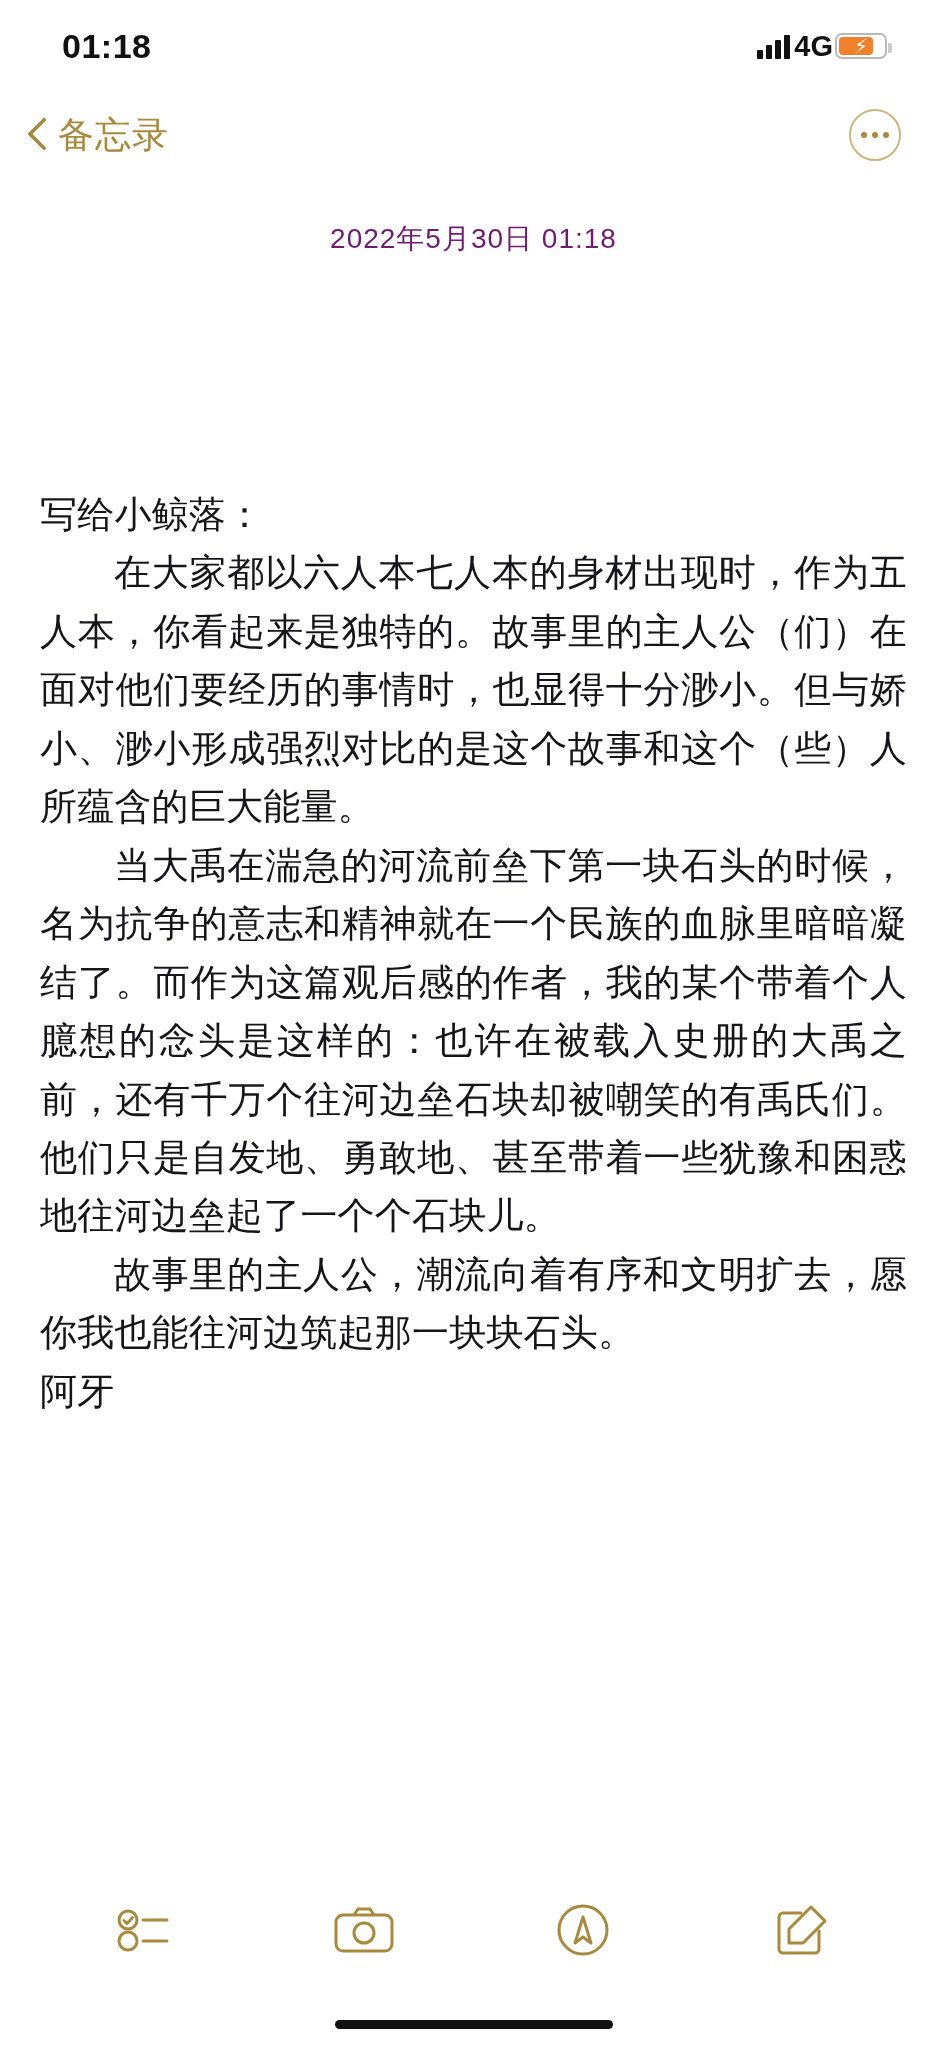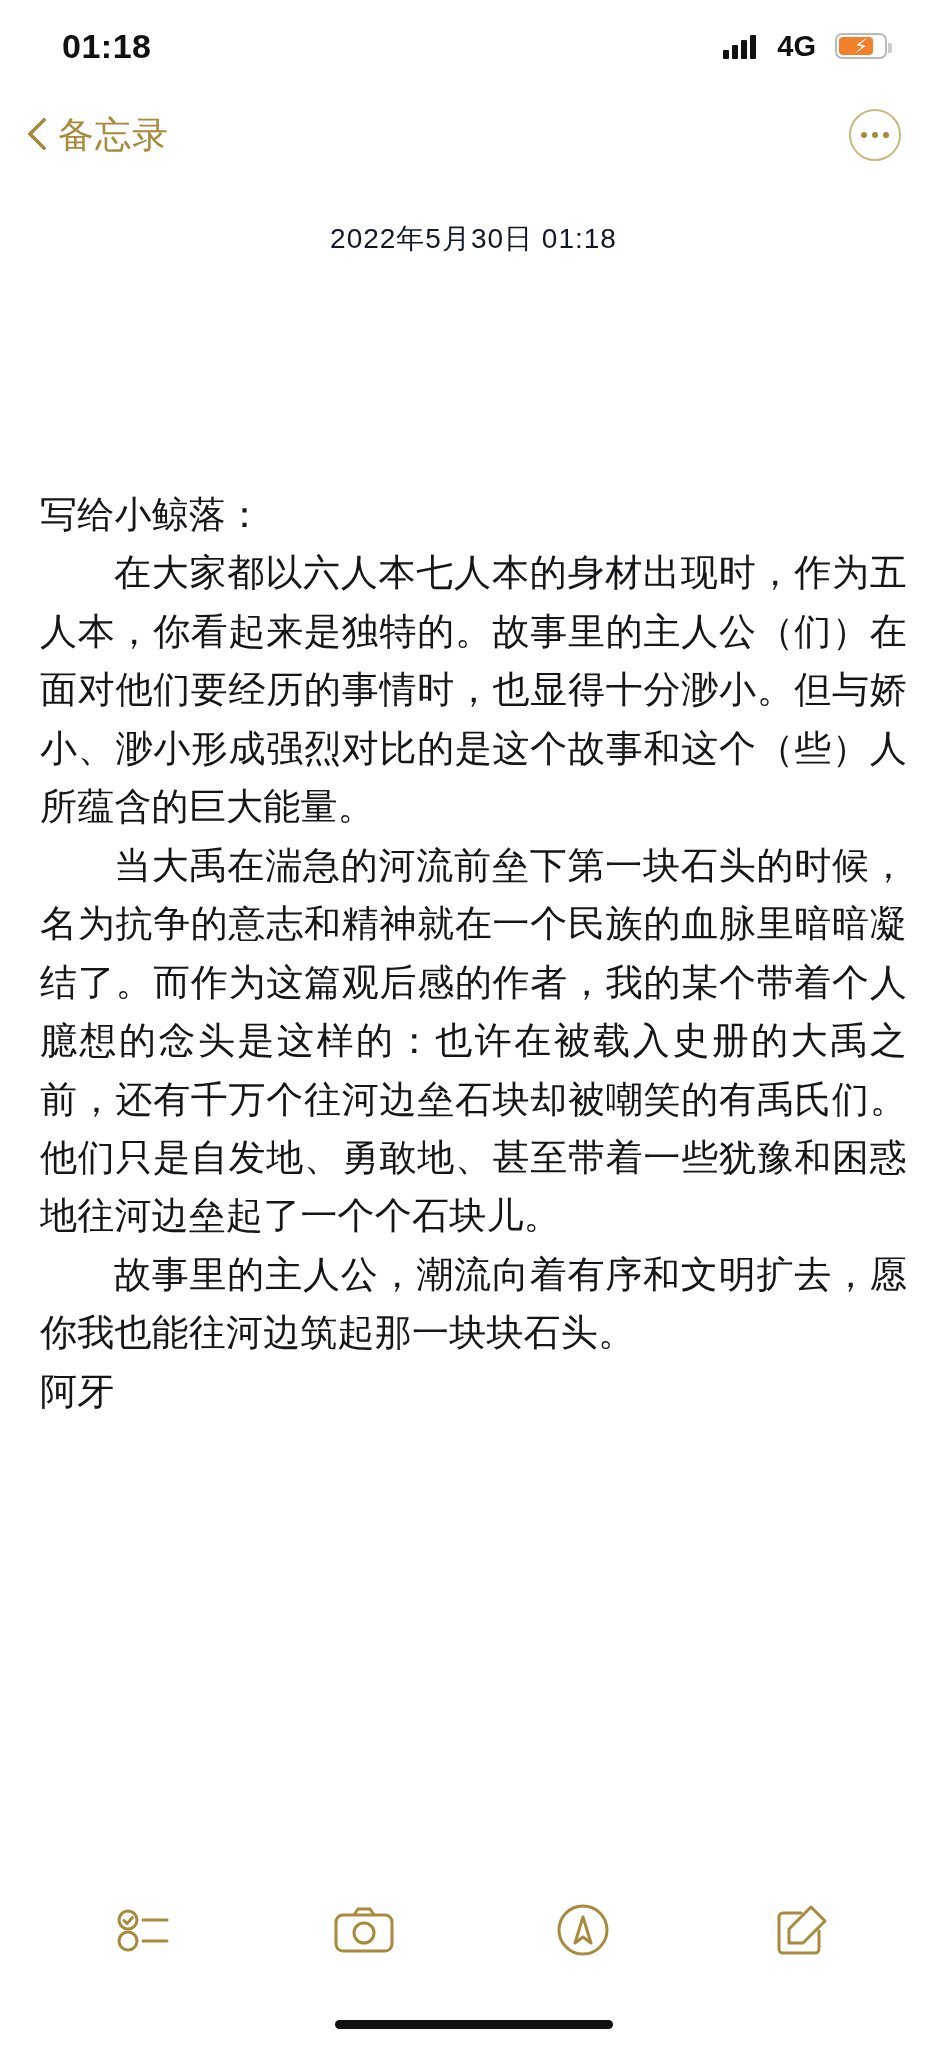--- a/index.html
+++ b/index.html
@@ -37,21 +37,21 @@
   .status-time {
     font-size: 34px;
     font-weight: bold;
     letter-spacing: 0.5px;
     color: #111;
     font-family: "Liberation Sans", sans-serif;
   }
   .status-right {
     display: flex;
     align-items: center;
-    gap: 19px;
+    gap: 2px;
   }
   .signal-bars {
     display: flex;
     align-items: flex-end;
     gap: 3px;
     height: 26px;
   }
   .signal-bars i {
     display: block;
     width: 6px;
@@ -164,21 +164,21 @@
     height: 6px;
     border-radius: 50%;
     background: #a98a3d;
     display: block;
   }
 
   
   .note-date {
     text-align: center;
     font-size: 28px;
-    color: #0f172a;
+    color: #701a75;
     margin-top: 42px;
     font-family: "Liberation Sans", sans-serif;
     letter-spacing: 1px;
   }
 
   
   .note-body {
     flex: 1 1 auto;
     padding: 0 40px;
     box-sizing: border-box;

